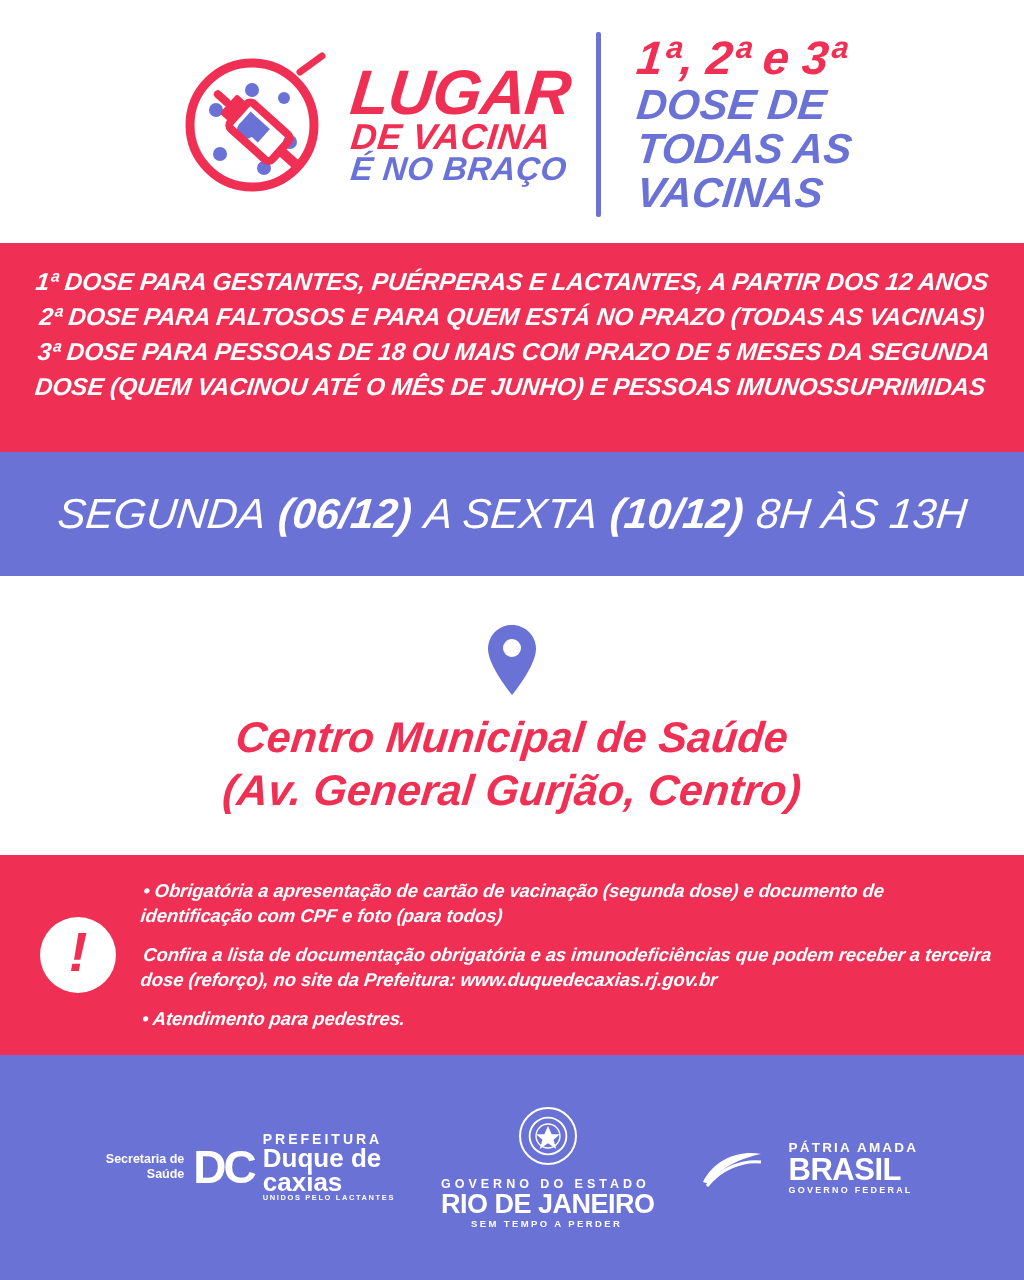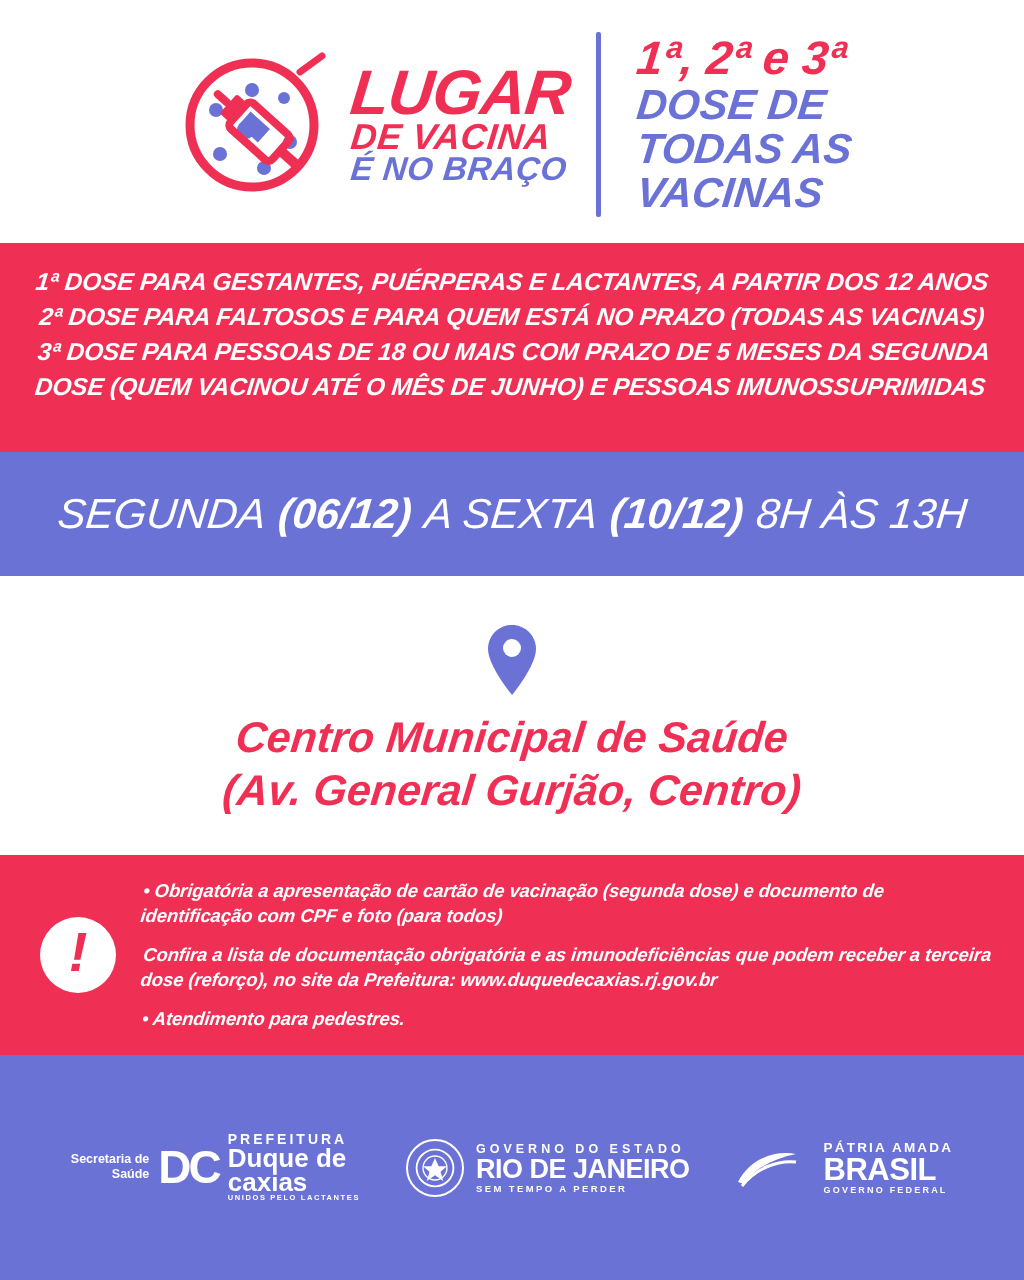--- a/index.html
+++ b/index.html
@@ -229,30 +229,30 @@
     font-size: 46px;
     font-weight: 900;
     letter-spacing: -3px;
     line-height: 0.9;
   }
   .f1 .dcx { line-height: 0.95; }
   .f1 .pref { font-size: 14px; font-weight: 700; letter-spacing: 3px; }
   .f1 .duque { font-size: 26px; font-weight: 900; line-height: 0.92; }
   .f1 .unidos { font-size: 7.5px; font-weight: 700; letter-spacing: 1.6px; }
 
-  .f2 { gap: 12px; }
+  .f2 { gap: 12px; flex-direction: column; }
   .f2 .brasao {
     width: 58px; height: 58px; border-radius: 50%;
     border: 2px solid #ffffff;
     display: flex; align-items: center; justify-content: center;
     font-size: 9px; font-weight: 700;
   }
   .f2 .gov { font-size: 12.5px; font-weight: 700; letter-spacing: 4px; }
   .f2 .rio { font-size: 27px; font-weight: 900; line-height: 1; letter-spacing: -0.5px; }
-  .f2 .sem { font-size: 9.5px; font-weight: 700; letter-spacing: 2.4px; }
+  .f2 .sem { font-size: 9.5px; font-weight: 700; letter-spacing: 2.4px; margin-left: 30px; }
 
   .f3 { gap: 26px; }
   .f3 .wave { width: 62px; height: 40px; }
   .f3 .patria { font-size: 13.5px; font-weight: 700; letter-spacing: 2.2px; }
   .f3 .brasil { font-size: 31px; font-weight: 900; line-height: 0.95; letter-spacing: -0.5px; }
   .f3 .fed { font-size: 9px; font-weight: 700; letter-spacing: 2.2px; }
 </style>
 </head>
 <body>
 

